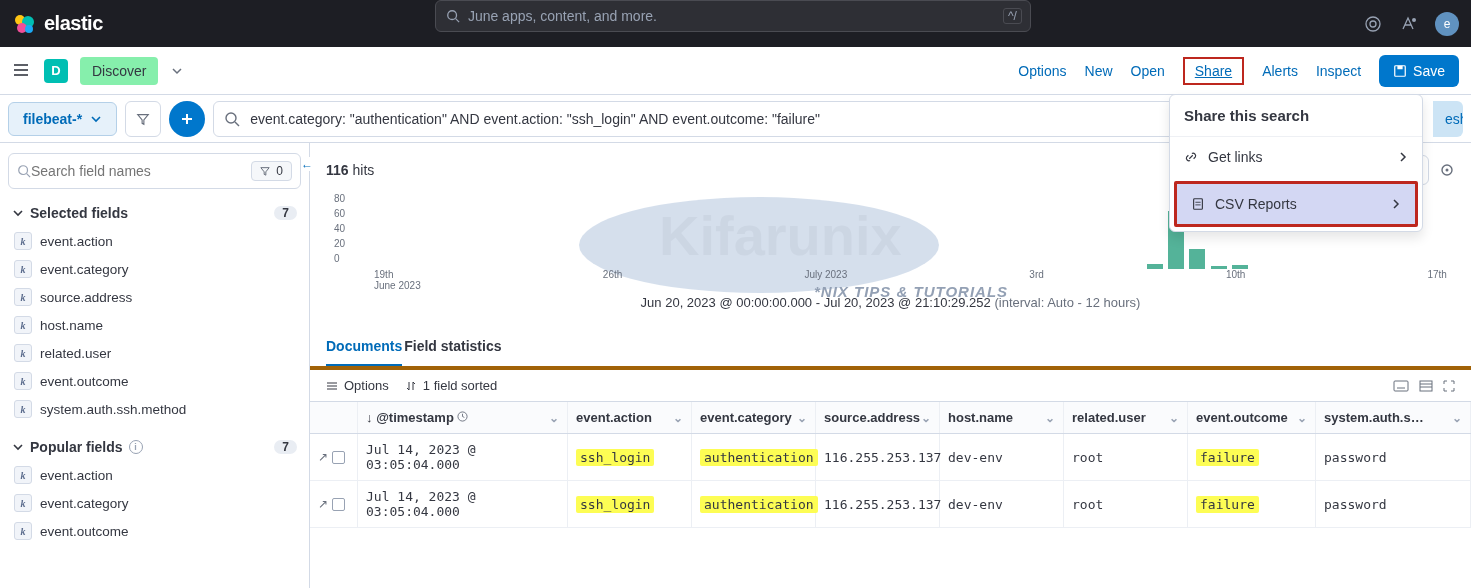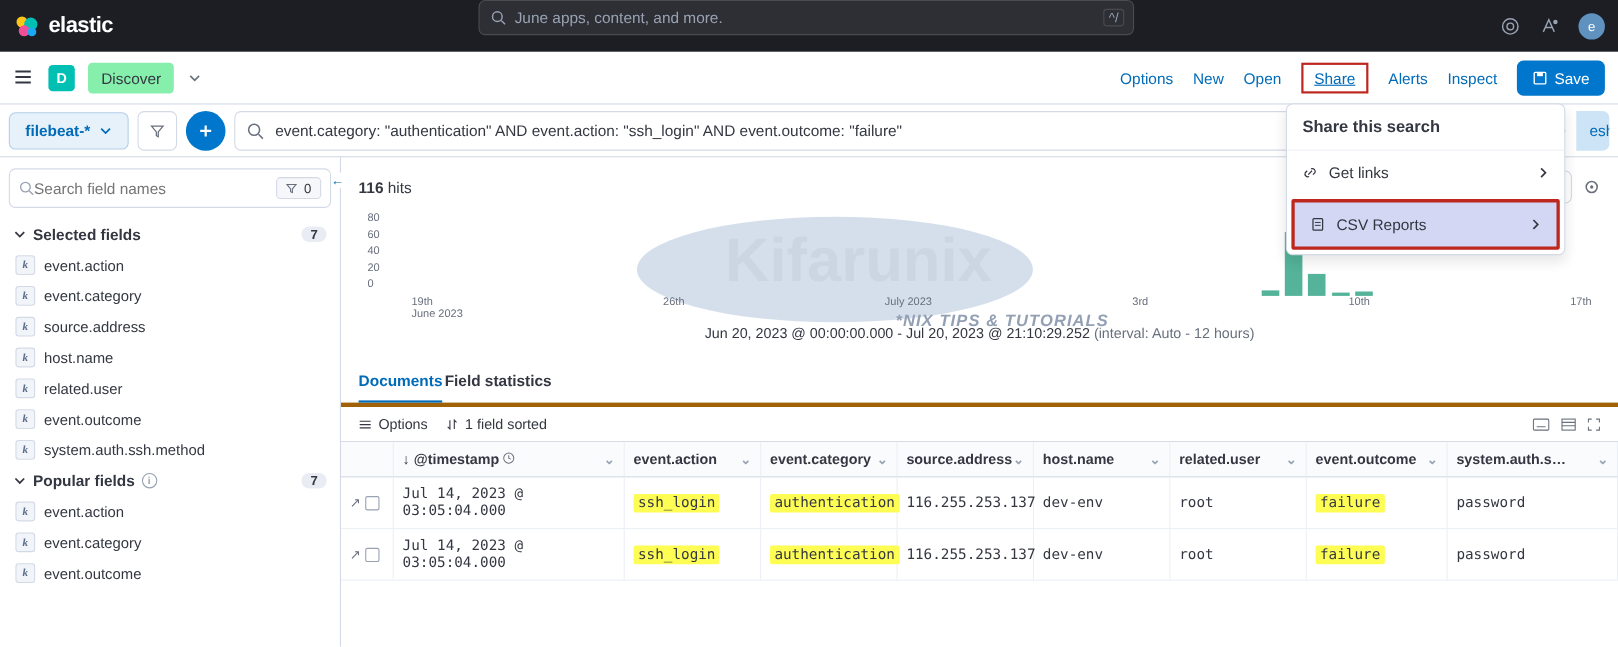--- a/index.html
+++ b/index.html
@@ -259,21 +259,21 @@
         <div class="field-item">
           <span class="ftype">k</span>
           <span>event.outcome</span>
         </div>
         <div class="field-item">
           <span class="ftype">k</span>
           <span>system.auth.ssh.method</span>
         </div>
       </div>
 
-    <div class="side-section" style="">
+    <div class="side-section" style="margin-top:10px">
       <span class="side-section-left">
           <svg width="12" height="12" viewBox="0 0 12 12">
             <polyline points="2,4 6,8 10,4" fill="none" stroke="#343741" stroke-width="1.6"></polyline>
           </svg>
           <span>Popular fields</span>
           <span class="info-dot">i</span>
         </span>
       <span class="count-pill">7</span>
     </div>
     <div id="popular-list">

